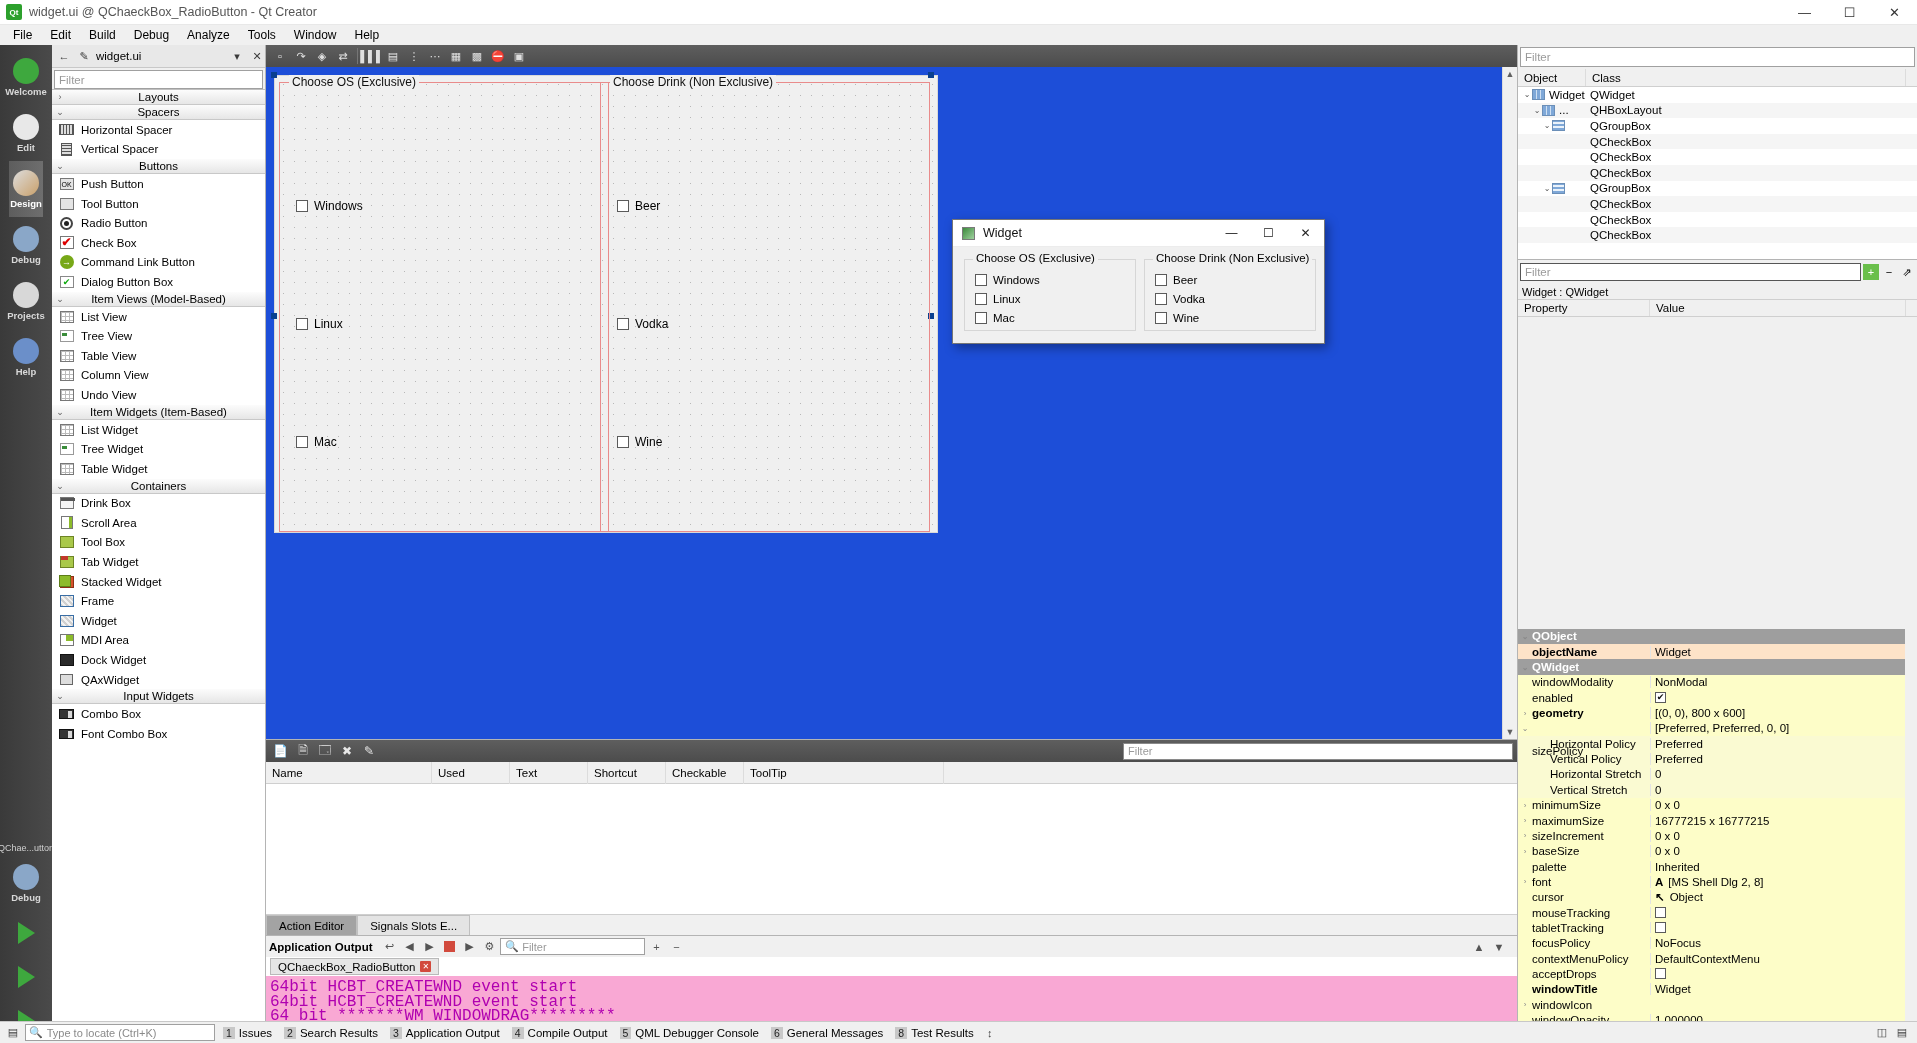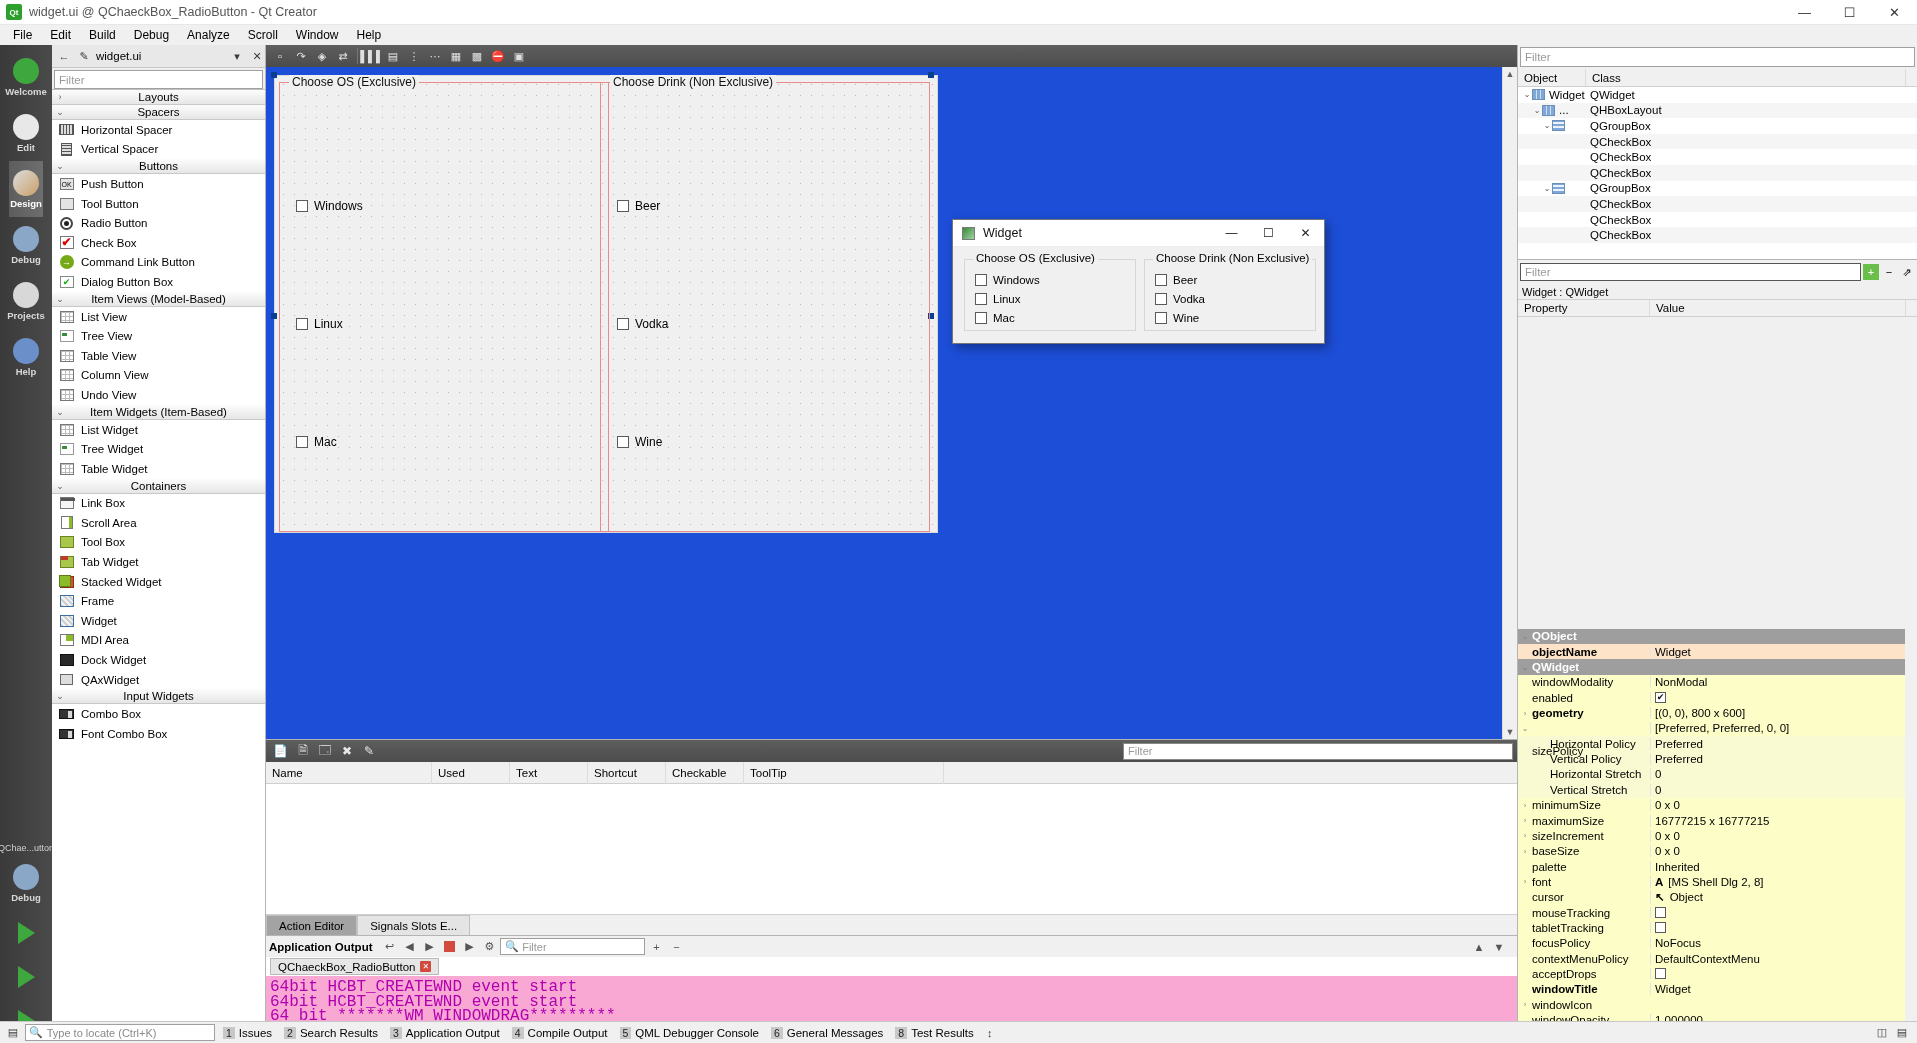--- a/index.html
+++ b/index.html
@@ -219,21 +219,21 @@
       <div class="tb-btn close">✕</div>
     </div>
   </div>
 
   <div class="menubar" id="menubar">
       <div class="menu-item">File</div>
       <div class="menu-item">Edit</div>
       <div class="menu-item">Build</div>
       <div class="menu-item">Debug</div>
       <div class="menu-item">Analyze</div>
-      <div class="menu-item">Scroll</div>
+      <div class="menu-item">Tools</div>
       <div class="menu-item">Window</div>
       <div class="menu-item">Help</div>
     </div>
 
   <div class="body">
 
     <div class="modebar" id="modebar">
         <div class="mode">
           <div class="glyph">
             <span class="mode-dot" style="background: rgb(62, 168, 62);"></span>
@@ -418,21 +418,21 @@
             <span>Table Widget</span>
           </div>
           <div class="cat">
             <span class="arrow">⌄</span>
             <span class="lbl">Containers</span>
           </div>
           <div class="wrow">
             <span class="wico">
               <span class="ic-gbox"></span>
             </span>
-            <span>Link Box</span>
+            <span>Drink Box</span>
           </div>
           <div class="wrow">
             <span class="wico">
               <span class="ic-scroll"></span>
             </span>
             <span>Scroll Area</span>
           </div>
           <div class="wrow">
             <span class="wico">
               <span class="ic-tool"></span>

